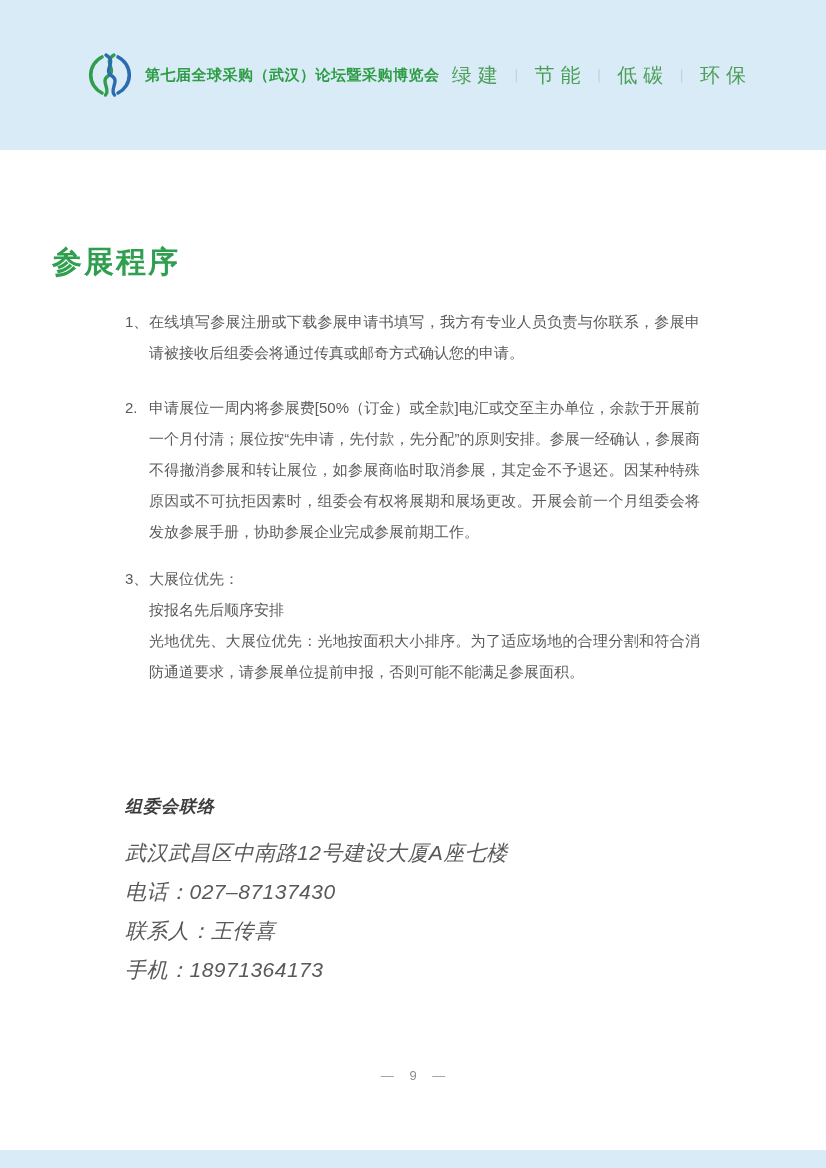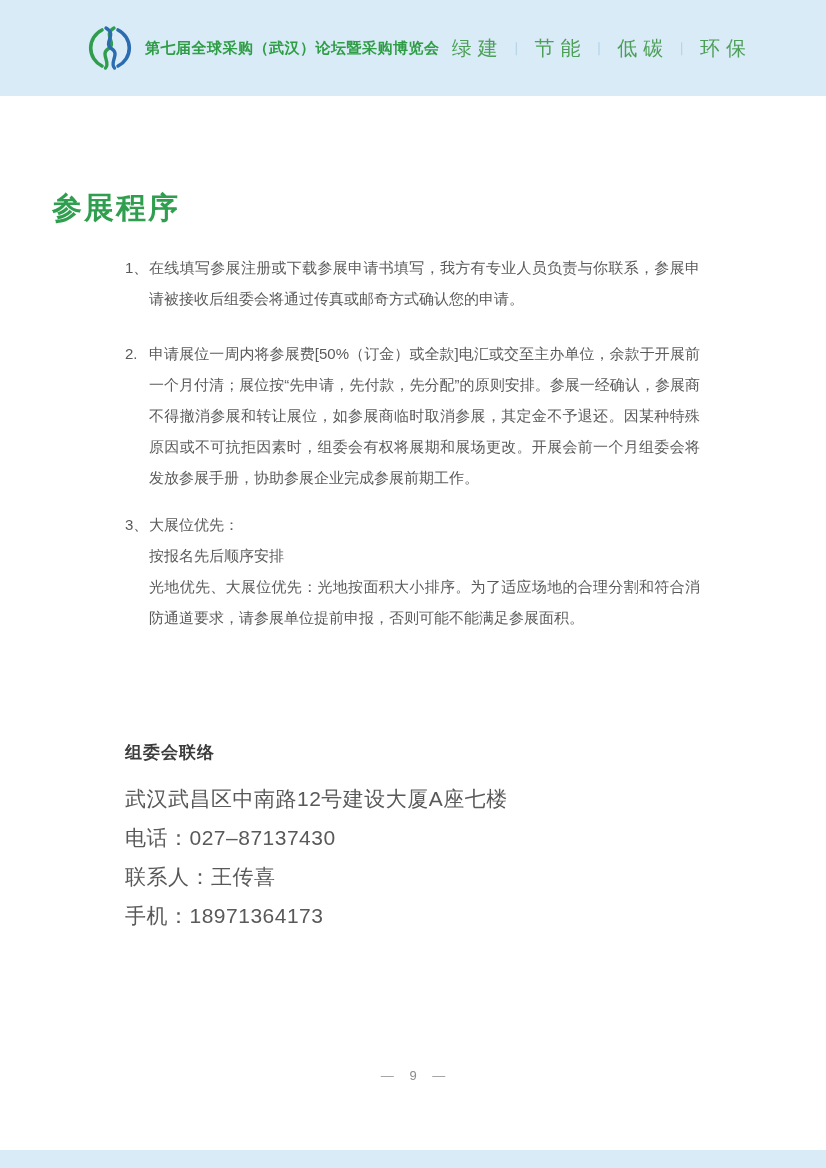--- a/index.html
+++ b/index.html
@@ -7,21 +7,21 @@
   body {
     width: 826px; height: 1168px;
     background: #ffffff;
     position: relative;
     overflow: hidden;
     font-family: "Liberation Sans", "DejaVu Sans", sans-serif;
   }
 
   
   .header-band {
-    height: 96px;
+    height: 150px;
     background: #d8ebf7;
     display: flex;
     align-items: center;
     justify-content: space-between;
     padding: 0 80px 0 86px;
   }
   .logo-group { display: flex; align-items: center; gap: 11px; }
   .logo-svg { width: 48px; height: 48px; flex: 0 0 48px; }
   .expo-title {
     color: #2f9d45; font-weight: bold; font-size: 15px;
@@ -52,21 +52,21 @@
     line-height: 31px;
   }
   .procedure-item { display: flex; }
   .procedure-item .num { flex: 0 0 24px; }
   .procedure-item .item-body { flex: 1; text-align: justify; }
   .item-1 { margin-top: 26px; }
   .item-2 { margin-top: 24px; }
   .item-3 { margin-top: 16px; }
 
   
-  .contact-block { padding-left: 125px; margin-top: 108px; }
+  .contact-block { padding-left: 125px; margin-top: 108px; font-style: italic; }
   .contact-heading {
     margin: 0; color: #3c3c3c;
     font-size: 17px; font-weight: bold; letter-spacing: 1px;
   }
   .contact-line {
     color: #595959; font-size: 21px;
     line-height: 22px; margin-top: 17px; letter-spacing: 0.5px;
   }
   .contact-line.first { margin-top: 24px; }
 

